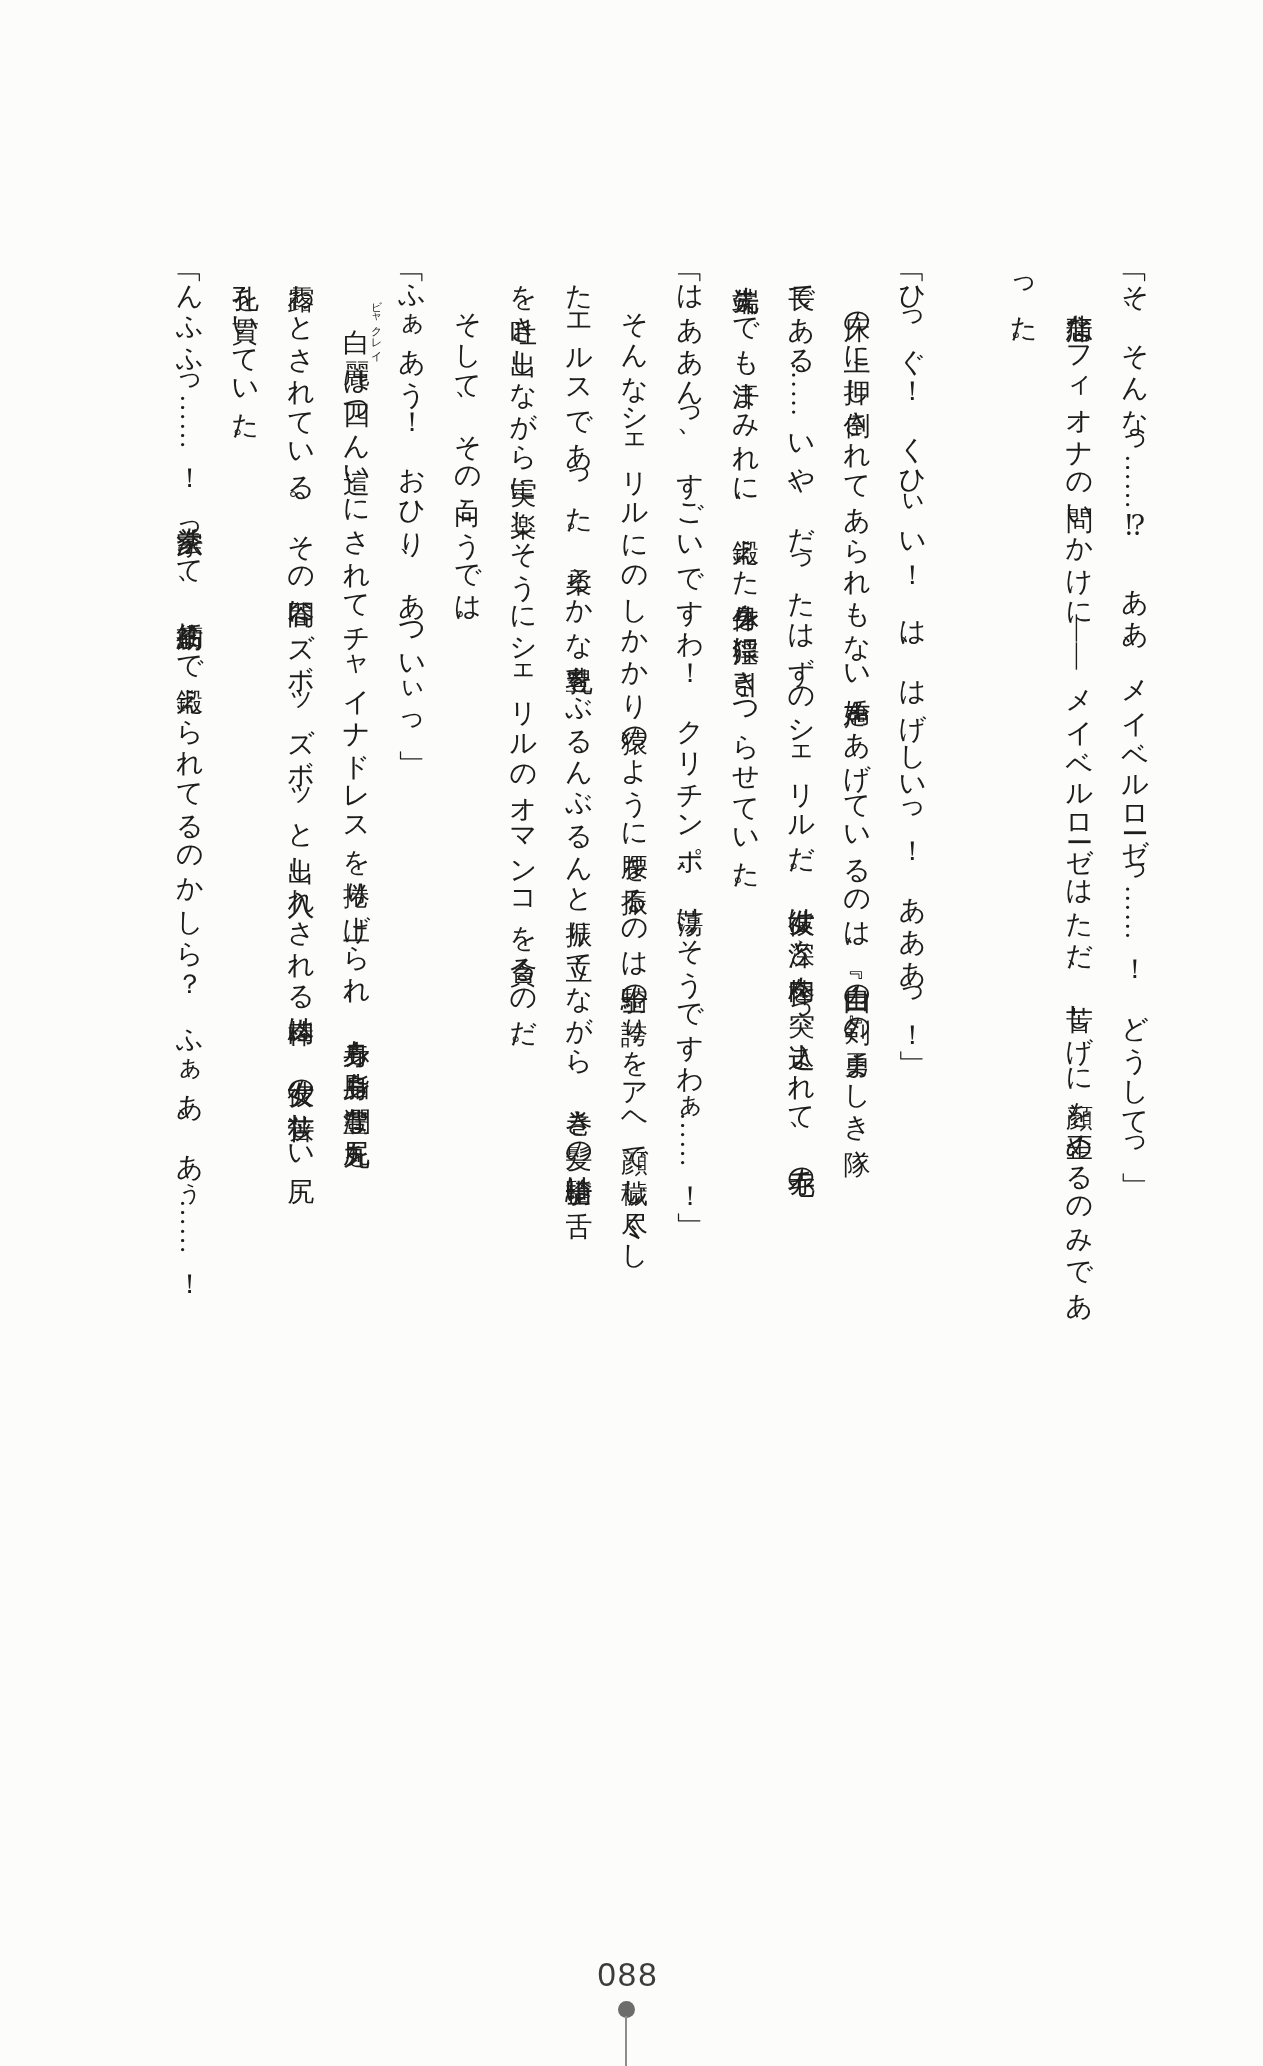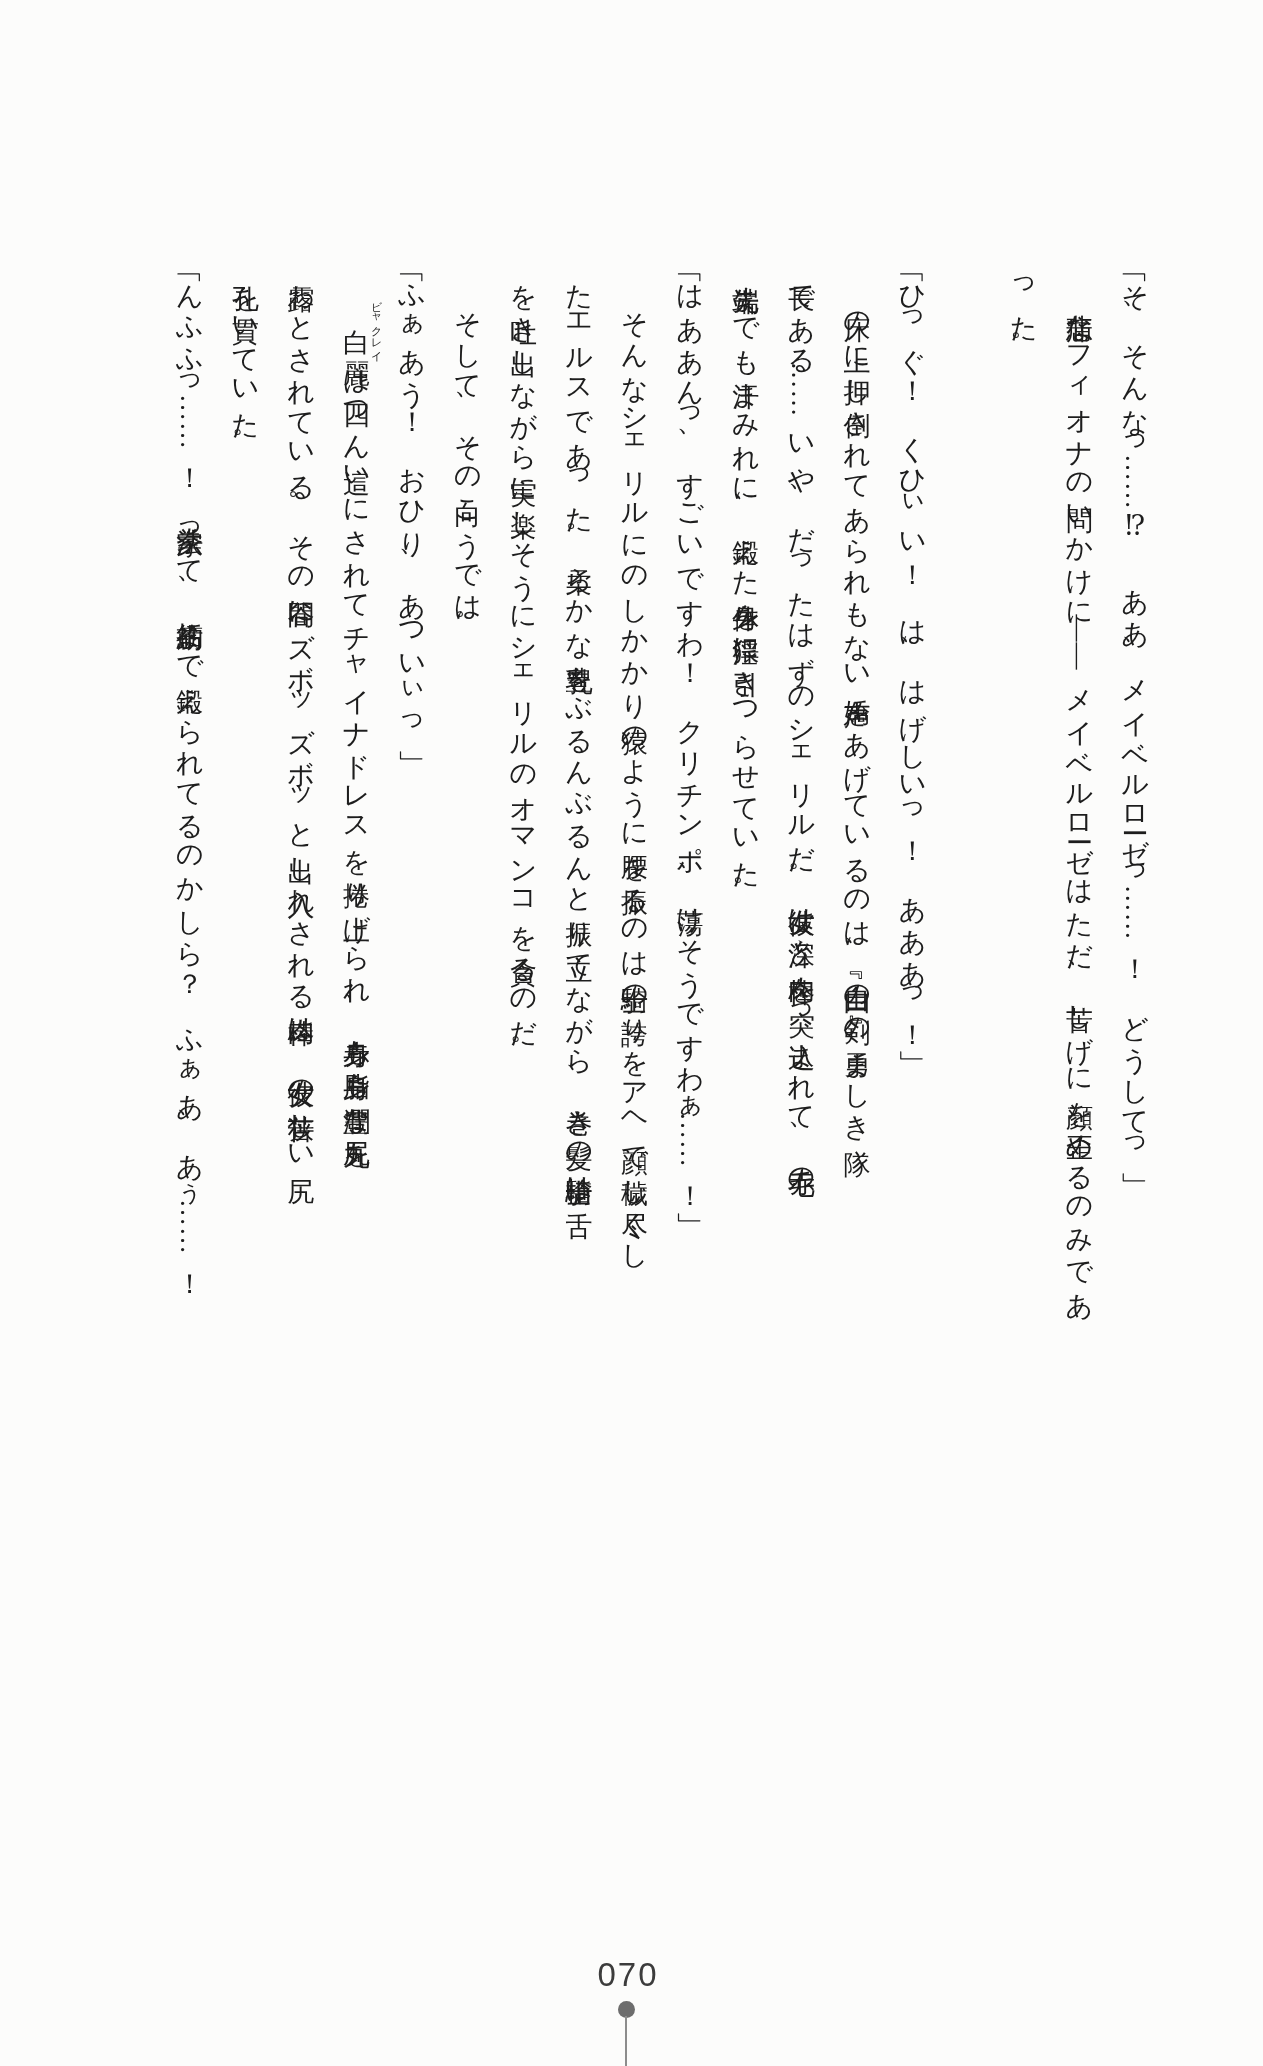--- a/index.html
+++ b/index.html
@@ -72,16 +72,16 @@
       <div class="tcol indent" style="left: 619.6px;">そんなシェリルにのしかかり猿のように腰を振るのは騎士の誇りをアヘ顔で穢し尽くし</div>
       <div class="tcol" style="left: 564px;">たエルスであった。柔らかな豊乳をぶるんぶるんと振り立てながら、巻き髪の槍騎士は舌</div>
       <div class="tcol" style="left: 508.4px;">を吐き出しながら実に楽しそうにシェリルのオマンコを貪るのだ。</div>
       <div class="tcol indent" style="left: 452.8px;">そして、その向こうでは。</div>
       <div class="tcol" style="left: 397.2px;">「ふぁあう！　おひり、あついぃっ」</div>
       <div class="tcol indent" style="left: 341.6px;"><ruby>白麗<rt>ビャクレイ</rt></ruby>は四つん這いにされてチャイナドレスを捲り上げられ、赤身も脂身も豊潤な丸尻を</div>
       <div class="tcol" style="left: 286px;">露わとされている。その谷間にズボッズボッと出し入れされる肉棒は、彼女の狭苦しい尻</div>
       <div class="tcol" style="left: 230.4px;">孔を貫いていた。</div>
       <div class="tcol" style="left: 174.8px;">「んふふっ……！　拳法家って、括約筋まで鍛えられてるのかしら？　ふぁあ、あぅ……！</div>
     </div>
-  <div class="pagenum">070</div>
+  <div class="pagenum">088</div>
   <div class="marker-dot"></div>
   <div class="marker-line"></div>
 </div>
 
 </body></html>

